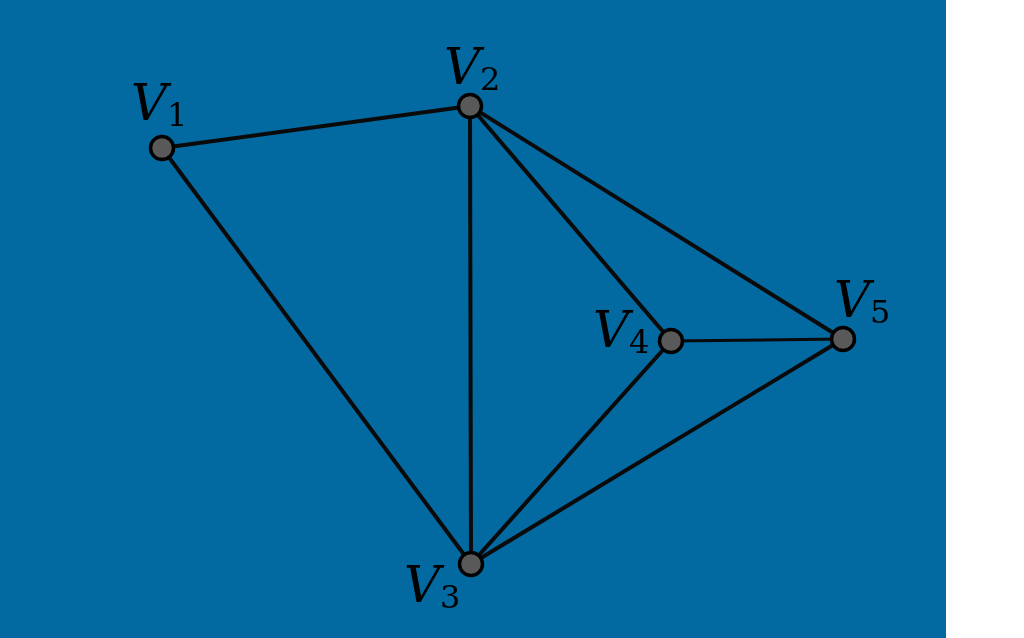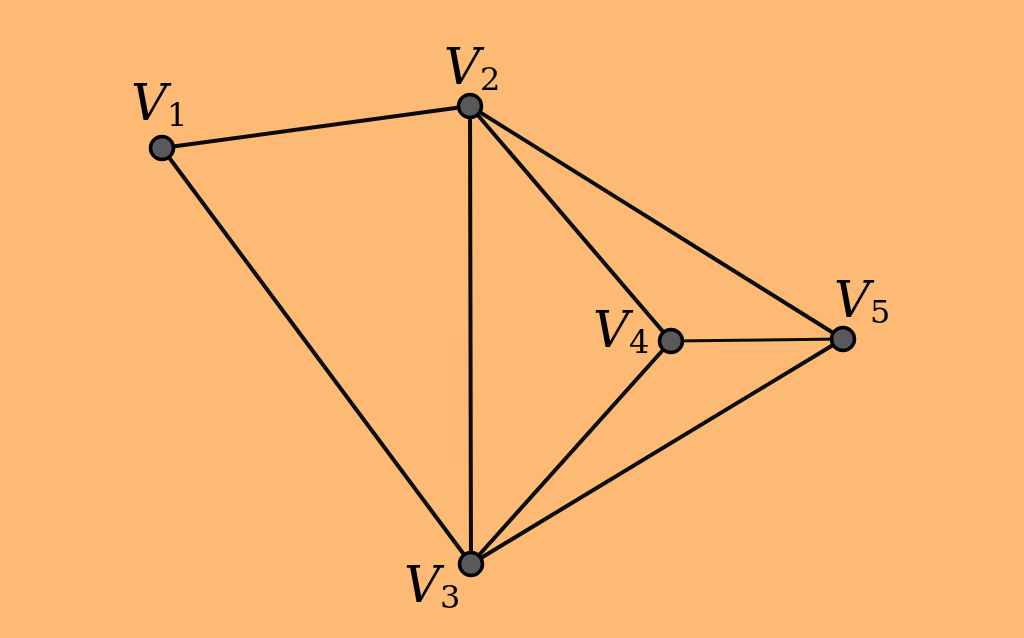--- a/index.html
+++ b/index.html
@@ -5,23 +5,23 @@
   html, body {
     margin: 0;
     padding: 0;
     width: 1024px;
     height: 638px;
     background: #ffffff;
     overflow: hidden;
   }
   .figure-wrap {
     position: relative;
-    width: 1024px;
+    width: 946px;
     height: 638px;
-    background: #fdba74;
+    background: #0369a1;
   }
   svg text {
     font-family: "DejaVu Serif", "Liberation Serif", serif;
     font-style: italic;
     fill: #000000;
   }
   svg tspan.sub {
     font-style: normal;
   }
 </style>

